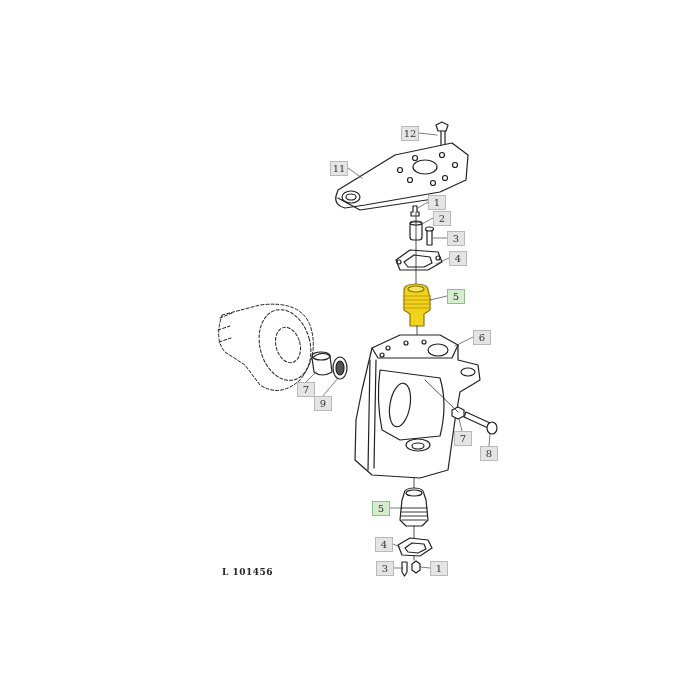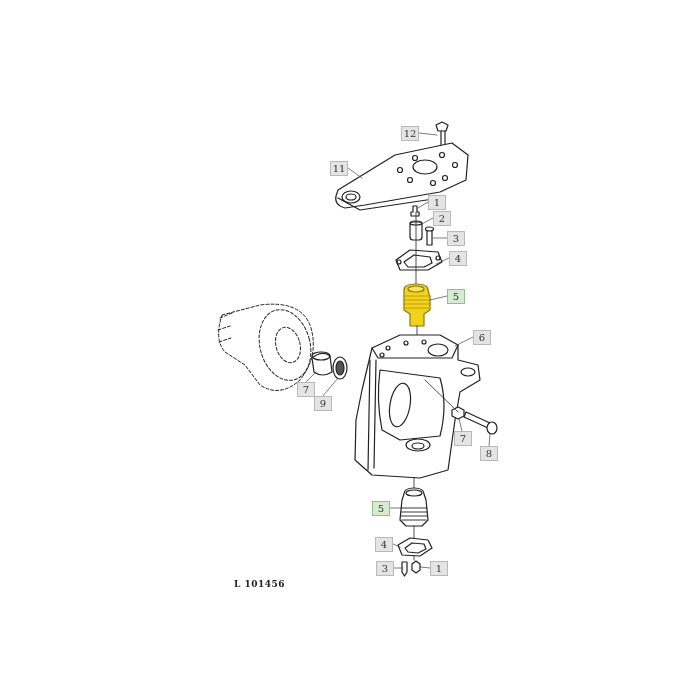--- a/index.html
+++ b/index.html
@@ -5,21 +5,21 @@
   html, body { margin:0; padding:0; background:#ffffff; }
   body { width:700px; height:700px; position:relative; overflow:hidden; font-family:"DejaVu Serif", serif; }
   #diagram { position:absolute; left:0; top:0; width:700px; height:639px; }
   .callout {
     position:absolute; width:18px; height:15px; box-sizing:border-box;
     border:1px solid #b9b9b9; background:#e4e4e4; color:#333;
     font-size:10px; line-height:13px; text-align:center;
     font-family:"DejaVu Serif", serif;
   }
   .callout.hl { background:#d6ebcf; border-color:#8fc08a; }
-  .ref { position:absolute; left:234px; top:567px; font-size:9px; font-weight:bold; color:#222; letter-spacing:0.5px; font-family:"DejaVu Serif", serif;margin-top:12px; }
+  .ref { position:absolute; left:222px; top:567px; font-size:9px; font-weight:bold; color:#222; letter-spacing:0.5px; font-family:"DejaVu Serif", serif; }
 </style>
 </head>
 <body>
 
 <div id="diagram">
   <svg width="700" height="700" viewBox="0 0 700 700" fill="none" stroke="#222" stroke-width="1.2" stroke-linejoin="round" stroke-linecap="round">
 
     <g>
       <path d="M436 125 l6 -3 l6 3 l-2 6 h-8 z" fill="#fff"></path>
       <line x1="441" y1="131" x2="441" y2="150"></line>

